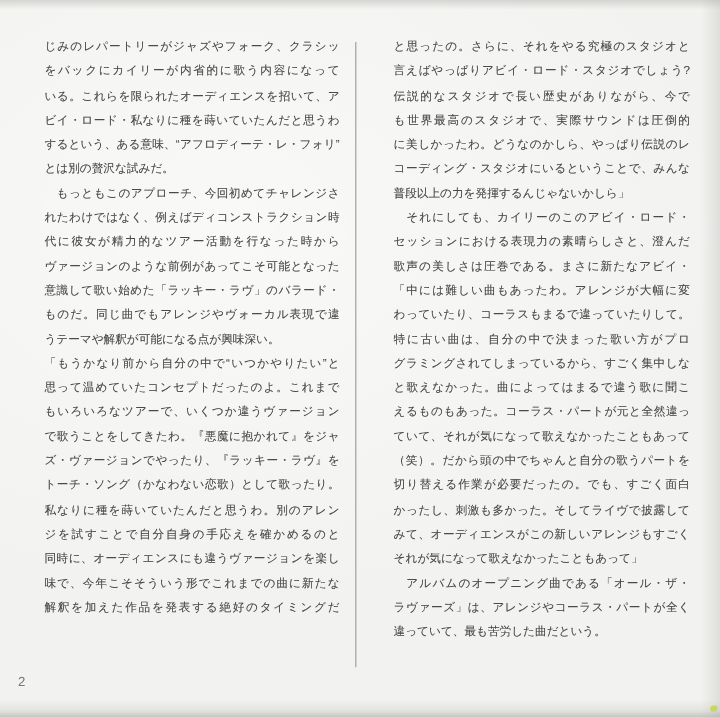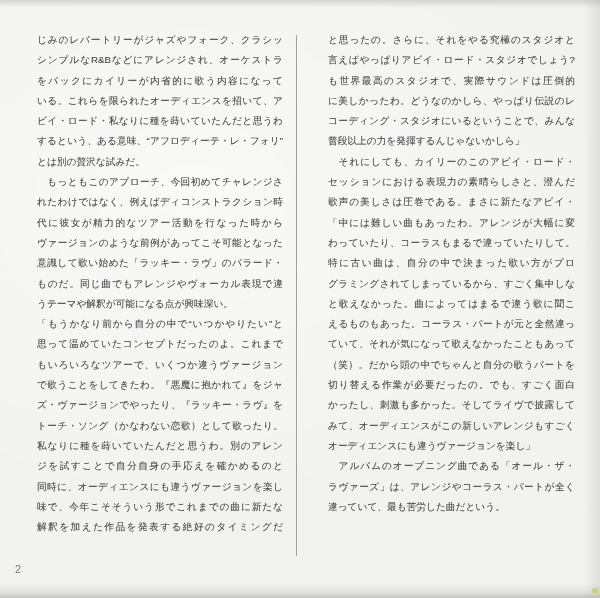--- a/index.html
+++ b/index.html
@@ -48,21 +48,20 @@
     position:absolute;left:592px;top:588px;width:6px;height:5px;
     background:#c9d24c;border-radius:50% 40% 50% 40%;opacity:.85;
   }
 </style>
 </head>
 <body>
 
 <div class="page">
   <div class="col col-left">
       <div class="line">じみのレパートリーがジャズやフォーク、クラシック、</div>
-      <div class="line">シンプルなR&amp;Bなどにアレンジされ、オーケストラ</div>
       <div class="line">をバックにカイリーが内省的に歌う内容になって</div>
       <div class="line">いる。これらを限られたオーディエンスを招いて、ア</div>
       <div class="line">ビイ・ロード・私なりに種を蒔いていたんだと思うわ</div>
       <div class="line">するという、ある意味、“アフロディーテ・レ・フォリ”</div>
       <div class="line end">とは別の贅沢な試みだ。</div>
       <div class="line">　もっともこのアプローチ、今回初めてチャレンジさ</div>
       <div class="line">れたわけではなく、例えばディコンストラクション時</div>
       <div class="line">代に彼女が精力的なツアー活動を行なった時から</div>
       <div class="line">ヴァージョンのような前例があってこそ可能となった</div>
       <div class="line">意識して歌い始めた「ラッキー・ラヴ」のバラード・</div>
@@ -77,38 +76,39 @@
       <div class="line">私なりに種を蒔いていたんだと思うわ。別のアレン</div>
       <div class="line">ジを試すことで自分自身の手応えを確かめるのと</div>
       <div class="line">同時に、オーディエンスにも違うヴァージョンを楽し</div>
       <div class="line">味で、今年こそそういう形でこれまでの曲に新たな</div>
       <div class="line">解釈を加えた作品を発表する絶好のタイミングだ</div>
     </div>
   <div class="divider"></div>
   <div class="col col-right">
       <div class="line">と思ったの。さらに、それをやる究極のスタジオと</div>
       <div class="line">言えばやっぱりアビイ・ロード・スタジオでしょう?</div>
+      <div class="line">伝説的なスタジオで長い歴史がありながら、今で</div>
       <div class="line">も世界最高のスタジオで、実際サウンドは圧倒的</div>
       <div class="line">に美しかったわ。どうなのかしら、やっぱり伝説のレ</div>
       <div class="line">コーディング・スタジオにいるということで、みんな</div>
       <div class="line end">普段以上の力を発揮するんじゃないかしら」</div>
       <div class="line">　それにしても、カイリーのこのアビイ・ロード・</div>
       <div class="line">セッションにおける表現力の素晴らしさと、澄んだ</div>
       <div class="line">歌声の美しさは圧巻である。まさに新たなアビイ・</div>
       <div class="line">「中には難しい曲もあったわ。アレンジが大幅に変</div>
       <div class="line">わっていたり、コーラスもまるで違っていたりして。</div>
       <div class="line">特に古い曲は、自分の中で決まった歌い方がプロ</div>
       <div class="line">グラミングされてしまっているから、すごく集中しない</div>
       <div class="line">と歌えなかった。曲によってはまるで違う歌に聞こ</div>
       <div class="line">えるものもあった。コーラス・パートが元と全然違っ</div>
       <div class="line">ていて、それが気になって歌えなかったこともあって</div>
       <div class="line">（笑）。だから頭の中でちゃんと自分の歌うパートを</div>
       <div class="line">切り替える作業が必要だったの。でも、すごく面白</div>
       <div class="line">かったし、刺激も多かった。そしてライヴで披露して</div>
       <div class="line">みて、オーディエンスがこの新しいアレンジもすごく</div>
-      <div class="line end">オーディエンスにも違うヴァージョンを楽し」</div>
+      <div class="line end">それが気になって歌えなかったこともあって」</div>
       <div class="line">　アルバムのオープニング曲である「オール・ザ・</div>
       <div class="line">ラヴァーズ」は、アレンジやコーラス・パートが全く</div>
       <div class="line end">違っていて、最も苦労した曲だという。</div>
     </div>
   <div class="page-number">2</div>
   <div class="speck"></div>
 </div>
 
 </body></html>

